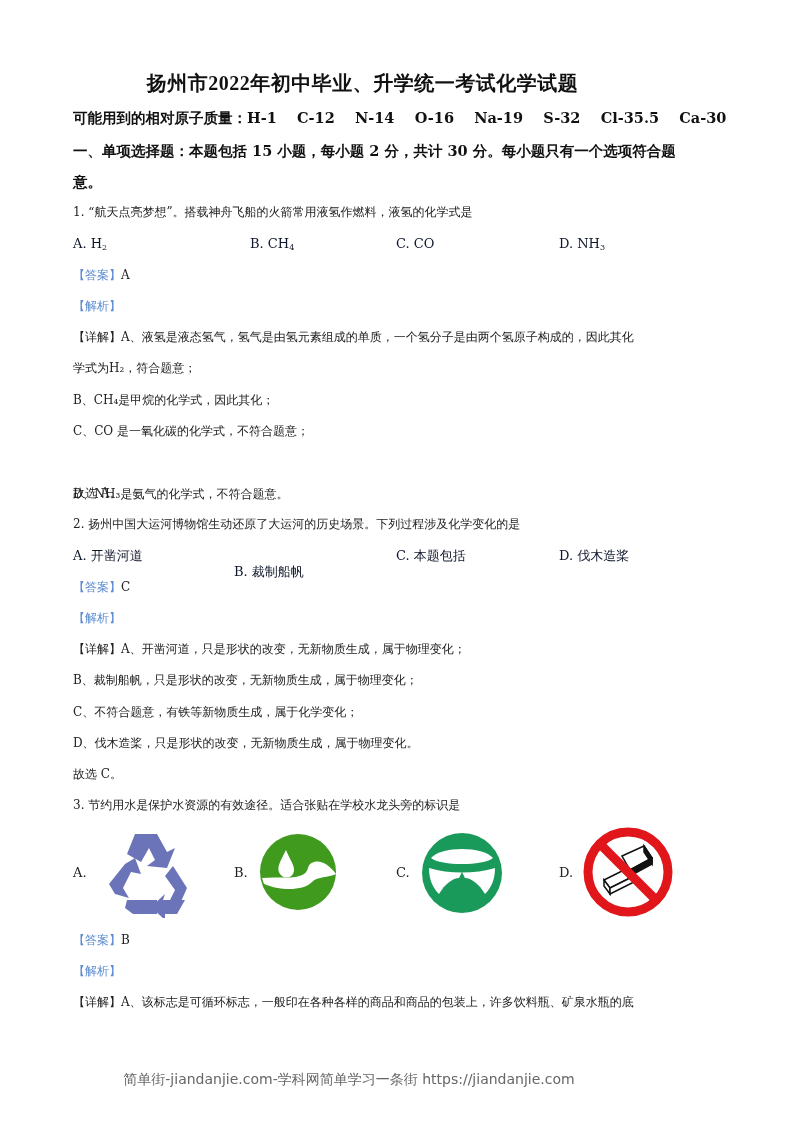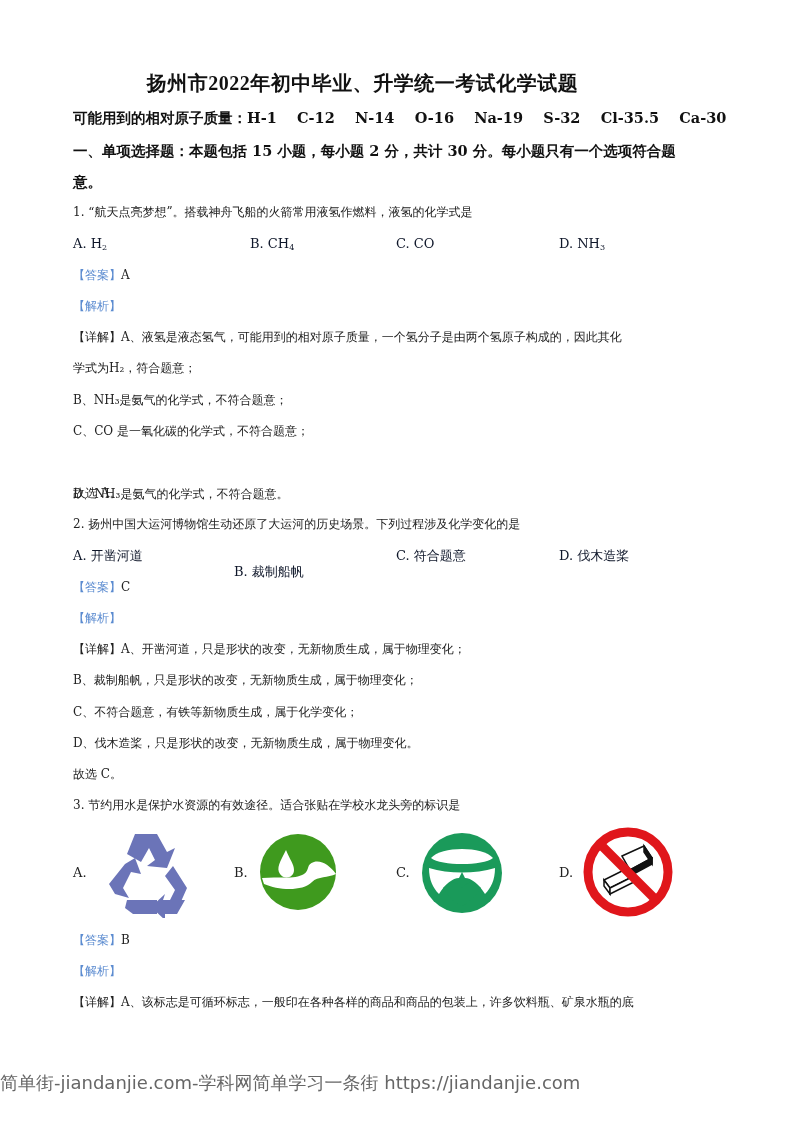--- a/index.html
+++ b/index.html
@@ -17,22 +17,22 @@
     position: absolute; left: 73px; white-space: nowrap;
     font-size: 12px; line-height: 16px; color: #222;
   }
   .bold { font-weight: bold; font-size: 14.5px; color: #111; }
   .blue { color: #5b8bd0; }
   .opt { position: absolute; white-space: nowrap; font-size: 13px; line-height: 16px; color: #0f172a; }
   sub { font-size: 8px; vertical-align: -2px; }
   .logo { position: absolute; }
   .logo-label { position: absolute; font-size: 13px; color: #222; }
   .footer {
-    position: absolute; left: 0; top: 1071px; width: 698px; text-align: left;
-    font-family: "DejaVu Sans", "Liberation Sans", sans-serif; font-size: 18px; color: #666;
+    position: absolute; left: 0; top: 1071px; width: 698px; text-align: center;
+    font-family: "DejaVu Sans", "Liberation Sans", sans-serif; font-size: 14px; color: #666;
   }
 </style>
 </head>
 <body>
 
 <div class="page-title">扬州市2022年初中毕业、升学统一考试化学试题</div>
 
 <div class="line bold" style="top:110px;">
   <span>可能用到的相对原子质量：</span><span>H-1</span>&nbsp;&nbsp;&nbsp;&nbsp;<span>C-12</span>&nbsp;&nbsp;&nbsp;&nbsp;<span>N-14</span>&nbsp;&nbsp;&nbsp;&nbsp;<span>O-16</span>&nbsp;&nbsp;&nbsp;&nbsp;<span>Na-19</span>&nbsp;&nbsp;&nbsp;&nbsp;<span>S-32</span>&nbsp;&nbsp;&nbsp;&nbsp;<span>Cl-35.5</span>&nbsp;&nbsp;&nbsp;&nbsp;<span>Ca-30</span>
 </div>
@@ -41,31 +41,31 @@
 <div class="line bold" style="top:174px;">意。</div>
 
 <div class="line" style="top:204px;">1. “航天点亮梦想”。搭载神舟飞船的火箭常用液氢作燃料，液氢的化学式是</div>
 <div class="opt" style="left:73px; top:236px;"><span>A. </span><span>H</span><sub>2</sub></div>
 <div class="opt" style="left:234px; top:236px;margin-left:16px;"><span>B. </span><span>CH</span><sub>4</sub></div>
 <div class="opt" style="left:396px; top:236px;"><span>C. </span><span>CO</span></div>
 <div class="opt" style="left:559px; top:236px;"><span>D. </span><span>NH</span><sub>3</sub></div>
 
 <div class="line" style="top:267px;"><span class="blue">【答案】</span><span>A</span></div>
 <div class="line blue" style="top:298px;">【解析】</div>
-<div class="line" style="top:329px;"><span>【详解】</span><span>A、液氢是液态氢气，可能用到的相对原子质量，一个氢分子是由两个氢原子构成的，因此其化</span></div>
+<div class="line" style="top:329px;"><span>【详解】</span><span>A、液氢是液态氢气，氢气是由氢元素组成的单质，一个氢分子是由两个氢原子构成的，因此其化</span></div>
 <div class="line" style="top:360px;">学式为H₂，符合题意；</div>
-<div class="line" style="top:392px;">B、NH₃是氨气的化学式，不符合题意；</div>
+<div class="line" style="top:392px;">B、CH₄是甲烷的化学式，因此其化；</div>
 <div class="line" style="top:423px;">C、CO 是一氧化碳的化学式，不符合题意；</div>
 <div class="line" style="top:454px;margin-top:32px;">D、NH₃是氨气的化学式，不符合题意。</div>
 <div class="line" style="top:485px;">故选 A。</div>
 
 <div class="line" style="top:516px;">2. 扬州中国大运河博物馆生动还原了大运河的历史场景。下列过程涉及化学变化的是</div>
 <div class="opt" style="left:73px; top:548px;"><span>A.  </span><span>开凿河道</span></div>
 <div class="opt" style="left:234px; top:548px;margin-top:16px;"><span>B.  </span><span>裁制船帆</span></div>
-<div class="opt" style="left:396px; top:548px;"><span>C.  </span><span>符合题意</span></div>
+<div class="opt" style="left:396px; top:548px;"><span>C.  </span><span>本题包括</span></div>
 <div class="opt" style="left:559px; top:548px;"><span>D.  </span><span>伐木造桨</span></div>
 
 <div class="line" style="top:579px;"><span class="blue">【答案】</span><span>C</span></div>
 <div class="line blue" style="top:610px;">【解析】</div>
 <div class="line" style="top:641px;"><span>【详解】</span><span>A、开凿河道，只是形状的改变，无新物质生成，属于物理变化；</span></div>
 <div class="line" style="top:672px;">B、裁制船帆，只是形状的改变，无新物质生成，属于物理变化；</div>
 <div class="line" style="top:704px;">C、不符合题意，有铁等新物质生成，属于化学变化；</div>
 <div class="line" style="top:735px;">D、伐木造桨，只是形状的改变，无新物质生成，属于物理变化。</div>
 <div class="line" style="top:766px;">故选 C。</div>
 

